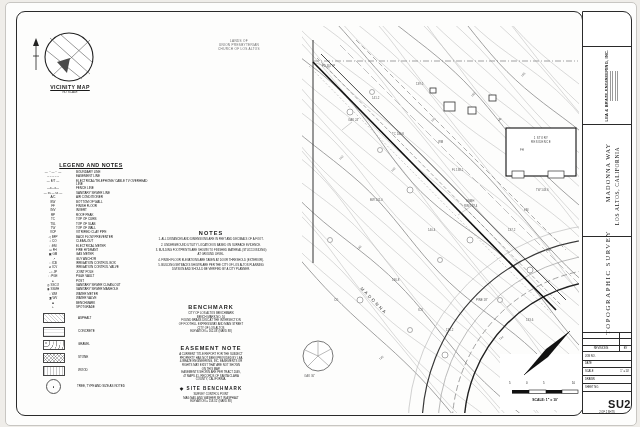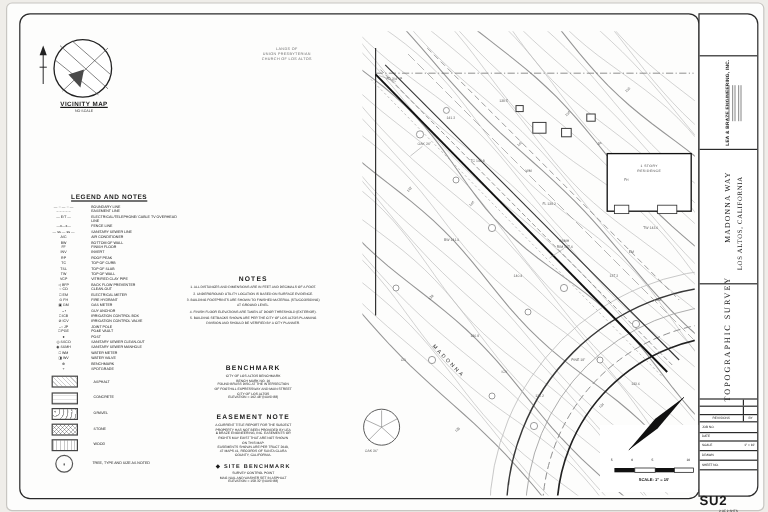--- a/index.html
+++ b/index.html
@@ -61,21 +61,21 @@
   .addrbars i{display:block;width:.8px;height:30px;background:#9a9a9a;float:left;margin-right:1.8px;}
   .projline1{font-family:"Liberation Serif",serif;font-size:6.4px;letter-spacing:1px;white-space:nowrap;}
   .projline2{font-family:"Liberation Serif",serif;font-size:5.6px;letter-spacing:.6px;white-space:nowrap;}
   .sheettitle{font-family:"Liberation Serif",serif;font-size:6.8px;letter-spacing:1.6px;white-space:nowrap;}
   .revrow{height:6.4px;border-bottom:.7px solid #2a2a2a;display:flex;box-sizing:border-box;}
   .revrow .c1{flex:1;border-right:.7px solid #2a2a2a;font-size:2.7px;text-align:center;line-height:6px;}
   .revrow .c2{width:11px;font-size:2.7px;text-align:center;line-height:6px;}
   .frow{height:7.8px;border-bottom:.7px solid #2a2a2a;box-sizing:border-box;display:flex;align-items:center;padding:0 2px;}
   .frow .fl{font-size:2.6px;color:#111;flex:1;}
   .frow .fv{font-size:2.6px;color:#111;}
-  .bigno{font-size:11px;font-weight:bold;letter-spacing:.5px;text-align:left;margin-top:20px;}
+  .bigno{font-size:11px;font-weight:bold;letter-spacing:.5px;text-align:right;margin-top:6px;}
   .cnt{font-size:2.6px;text-align:center;color:#222;margin-top:1px;}
 </style>
 </head>
 <body>
 
 <div class="sheet"></div>
 <div class="frame"></div>
 
 <svg class="topo" width="640" height="427" viewBox="0 0 640 427">
   <defs>

